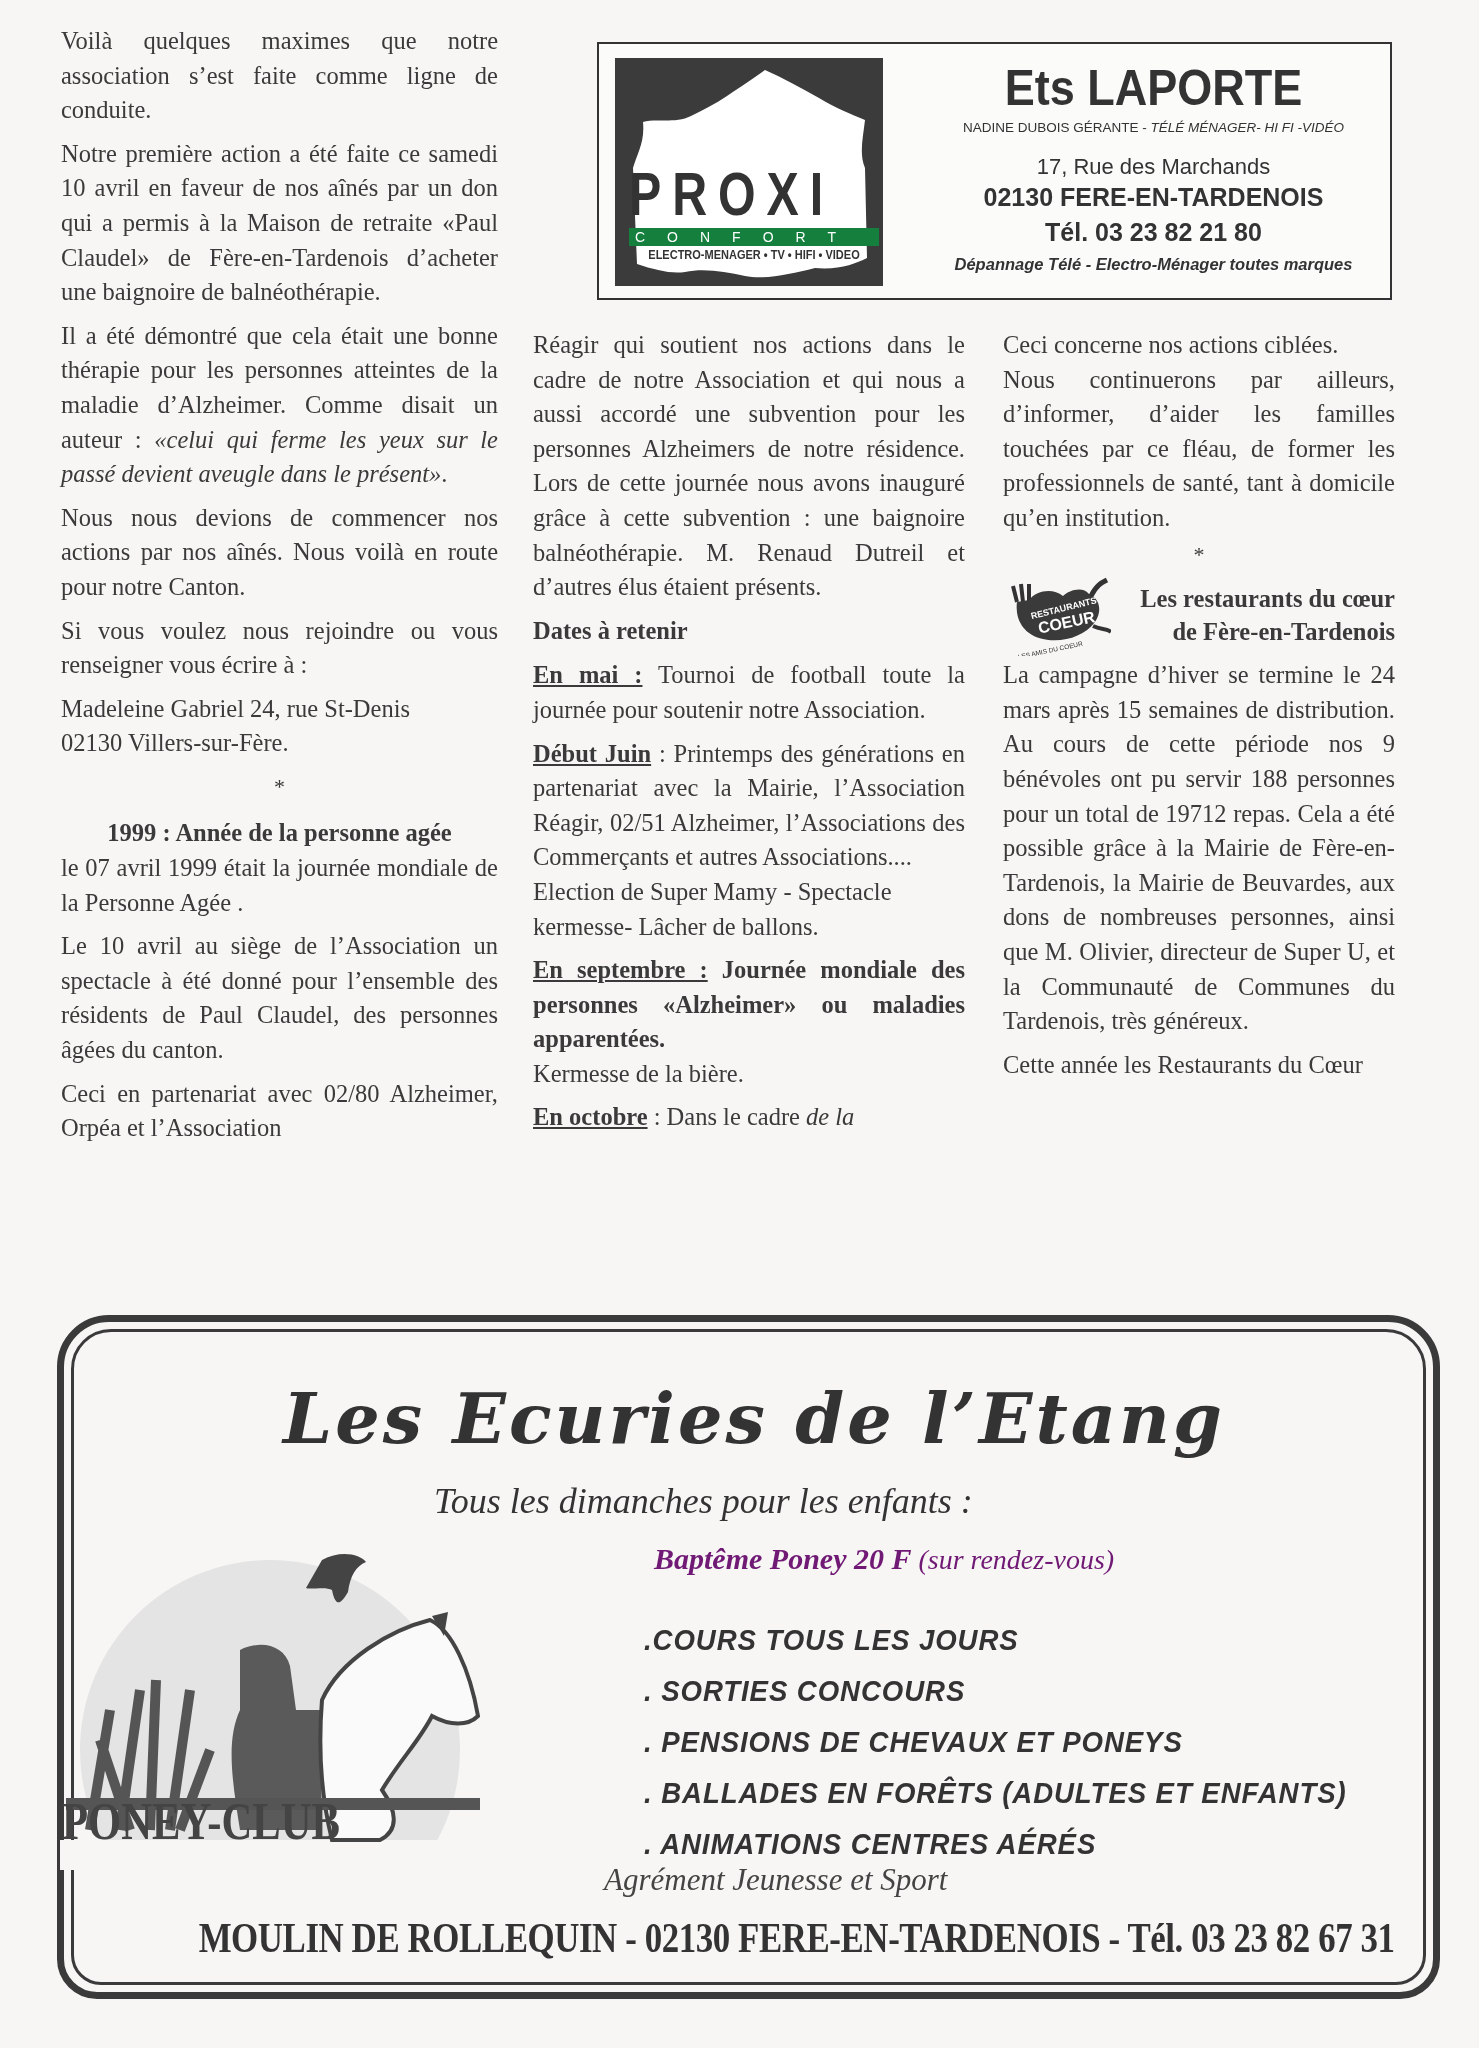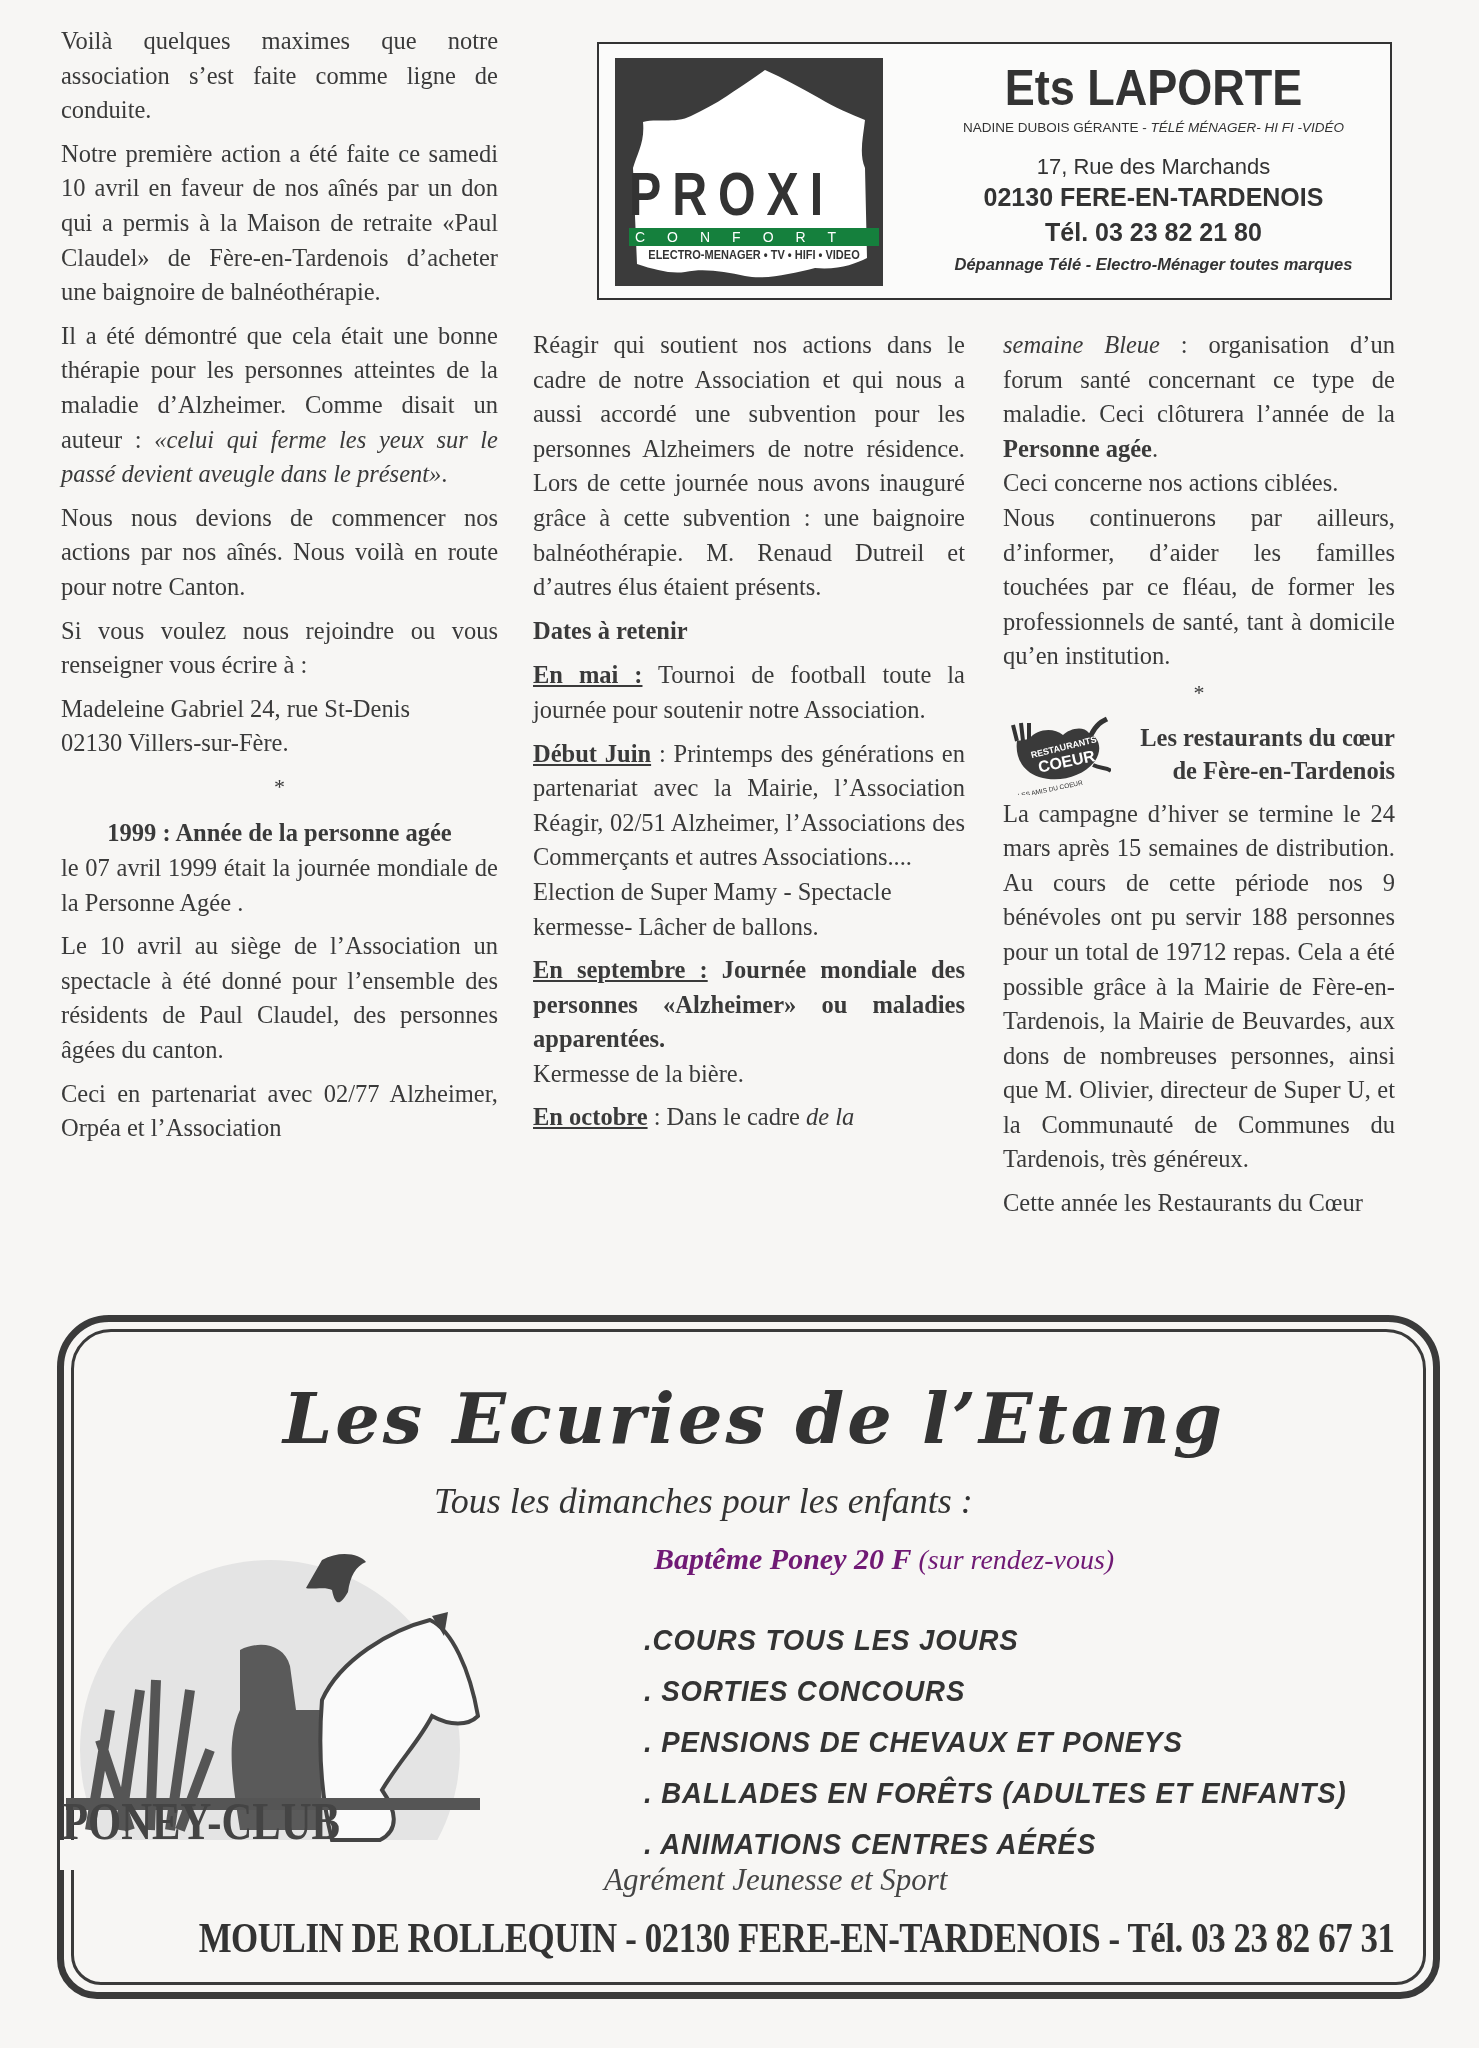--- a/index.html
+++ b/index.html
@@ -126,21 +126,21 @@
   <p>Voilà quelques maximes que notre association s’est faite comme ligne de conduite.</p>
   <p>Notre première action a été faite ce samedi 10 avril en faveur de nos aînés par un don qui a permis à la Maison de retraite «Paul Claudel» de Fère-en-Tardenois d’acheter une baignoire de balnéothérapie.</p>
   <p><span>Il a été démontré que cela était une bonne thérapie pour les personnes atteintes de la maladie d’Alzheimer. Comme disait un auteur : </span><span class="ital">«celui qui ferme les yeux sur le passé devient aveugle dans le présent»</span><span>.</span></p>
   <p>Nous nous devions de commencer nos actions par nos aînés. Nous voilà en route pour notre Canton.</p>
   <p>Si vous voulez nous rejoindre ou vous renseigner vous écrire à :</p>
   <p style="text-align:left"><span>Madeleine Gabriel 24, rue St-Denis</span><br><span>02130 Villers-sur-Fère.</span></p>
   <div class="star">*</div>
   <div class="h-center" style="margin:0">1999 : Année de la personne agée</div>
   <p>le 07 avril 1999 était la journée mondiale de la Personne Agée .</p>
   <p>Le 10 avril au siège de l’Association un spectacle à été donné pour l’ensemble des résidents de Paul Claudel, des personnes âgées du canton.</p>
-  <p>Ceci en partenariat avec 02/77 Alzheimer, Orpéa et l’Association</p>
+  <p>Ceci en partenariat avec 02/80 Alzheimer, Orpéa et l’Association</p>
 </div>
 
 <div class="ad-top">
   <div class="proxi">
     <svg width="268" height="228" viewBox="0 0 268 228">
       <path d="M28 64 C40 60 60 66 76 58 C88 52 100 46 112 38 C130 26 142 18 150 12 C168 20 186 30 204 40 C220 50 236 56 250 62 C248 80 244 96 250 110 L252 200 C240 206 224 212 200 210 C176 216 150 222 130 218 C110 214 90 210 70 214 C56 216 40 212 22 206 L18 110 C22 96 30 84 28 64 Z" fill="#ffffff"></path>
     </svg>
     <div class="proxi-word">PROXI</div>
     <div class="proxi-confort">CONFORT</div>
     <div class="proxi-sub">ELECTRO-MENAGER • TV • HIFI • VIDEO</div>
@@ -160,21 +160,20 @@
   <div class="bold" style="margin:0 0 10px 0">Dates à retenir</div>
   <p><span class="u">En mai :</span><span> Tournoi de football toute la journée pour soutenir notre Association.</span></p>
   <p class="tight"><span class="u">Début Juin</span><span> : Printemps des générations en partenariat avec la Mairie, l’Association Réagir, 02/51 Alzheimer, l’Associations des Commerçants et autres Associations....</span></p>
   <p style="text-align:left"><span>Election de Super Mamy - Spectacle kermesse- Lâcher de ballons.</span></p>
   <p class="tight"><span class="u">En septembre :</span><span class="bold"> Journée mondiale des personnes «Alzheimer» ou maladies apparentées.</span></p>
   <p><span>Kermesse de la bière.</span></p>
   <p><span class="u">En octobre</span><span> : Dans le cadre </span><span class="ital">de la</span></p>
 </div>
 
 <div class="col col-right">
-  <p class="tight"><span class="ital">semaine Bleue</span><span> : organisation d’un forum santé concernant ce type de maladie. Ceci clôturera l’année de la </span><span class="bold">Personne agée</span><span>.</span></p>
   <p class="tight">Ceci concerne nos actions ciblées.</p>
   <p class="tight">Nous continuerons par ailleurs, d’informer, d’aider les familles touchées par ce fléau, de former les professionnels de santé, tant à domicile qu’en institution.</p>
   <div class="star" style="margin:2px 0 4px 0">*</div>
   <div class="resto-head">
     <svg class="resto-logo" viewBox="0 0 108 80">
       <path d="M10 10 L14 26 M18 8 L20 26 M26 8 L26 26" stroke="#333" stroke-width="4" fill="none"></path>
       <path d="M14 26 C12 40 18 56 36 62 C56 68 80 62 92 46 C100 34 96 22 86 18 C80 10 66 14 60 20 C50 12 34 14 26 24 Z" fill="#3a3a3a"></path>
       <path d="M88 20 C94 8 100 6 104 4" stroke="#333" stroke-width="5" fill="none"></path>
       <path d="M90 50 C98 54 104 52 108 56" stroke="#333" stroke-width="4" fill="none"></path>
       <text x="28" y="38" font-size="9" fill="#fff" font-family="Liberation Sans, sans-serif" font-weight="bold" transform="rotate(-14 50 38)">RESTAURANTS</text>

